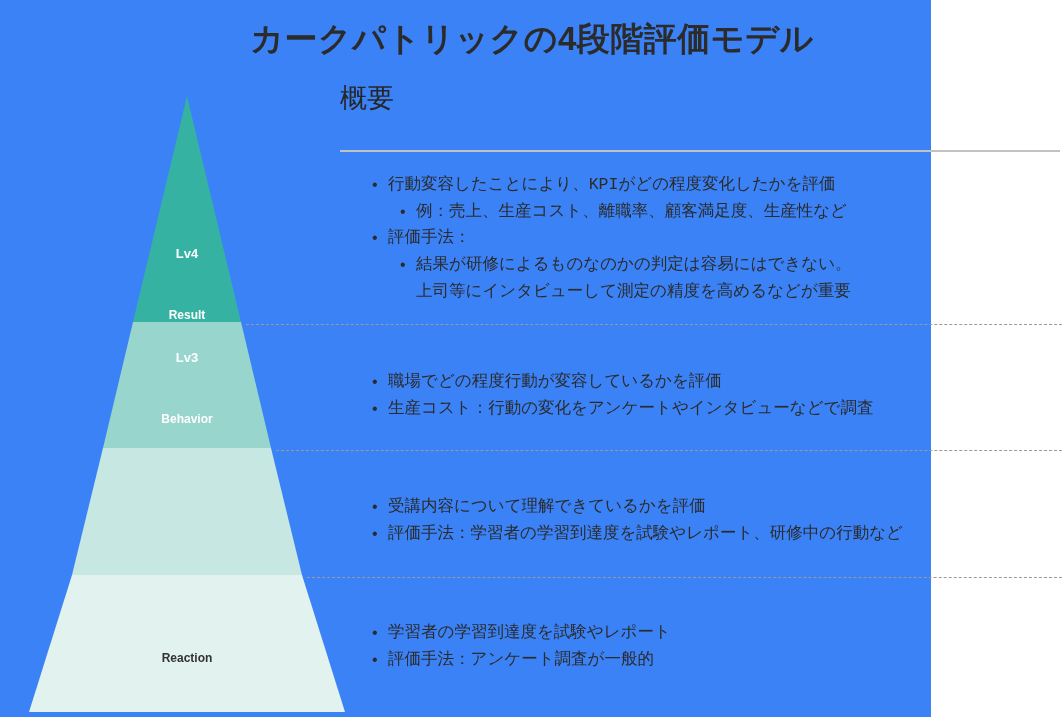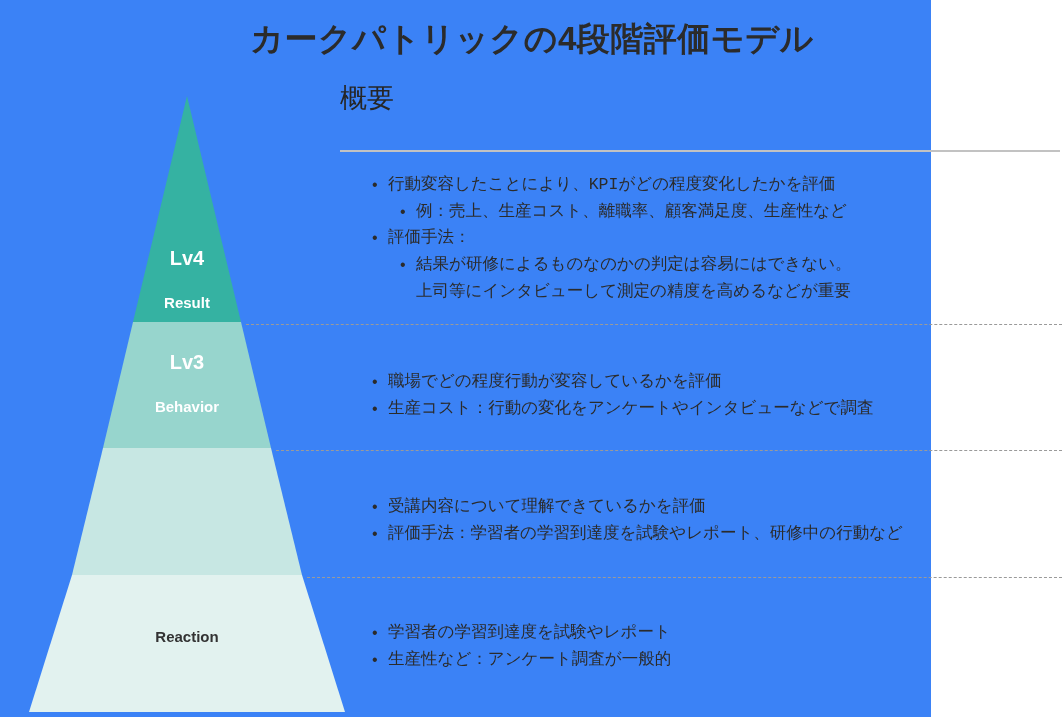--- a/index.html
+++ b/index.html
@@ -44,23 +44,23 @@
   }
 
   .tier-label {
     position: absolute;
     text-align: center;
     font-weight: 700;
     line-height: 1.28;
     pointer-events: none;
     white-space: pre-line;
   }
-  .tier-label .en { font-size: 15px; display: block; }
+  .tier-label .en { font-size: 12px; display: block; margin-top: 24px; }
   .tier-label .jp { font-size: 19px; display: block; }
-  .tier-label .lv { font-size: 20px; display: block; }
+  .tier-label .lv { font-size: 13px; display: block; }
 
   
   #overview-header {
     position: absolute;
     left: 340px;
     top: 80px;
     width: 720px;
     text-align: left;
     font-size: 27px;
     font-weight: 400;
@@ -190,17 +190,17 @@
     </div>
   </div>
 
   <div class="desc-block" style="top:620px;">
     <div class="bullet-row">
       <span class="bullet-dot">•</span>
       <span class="bullet-text">学習者の学習到達度を試験やレポート</span>
     </div>
     <div class="bullet-row">
       <span class="bullet-dot">•</span>
-      <span class="bullet-text">生産性など：アンケート調査が一般的</span>
+      <span class="bullet-text">評価手法：アンケート調査が一般的</span>
     </div>
   </div>
 
 </div>
 
 </body></html>

